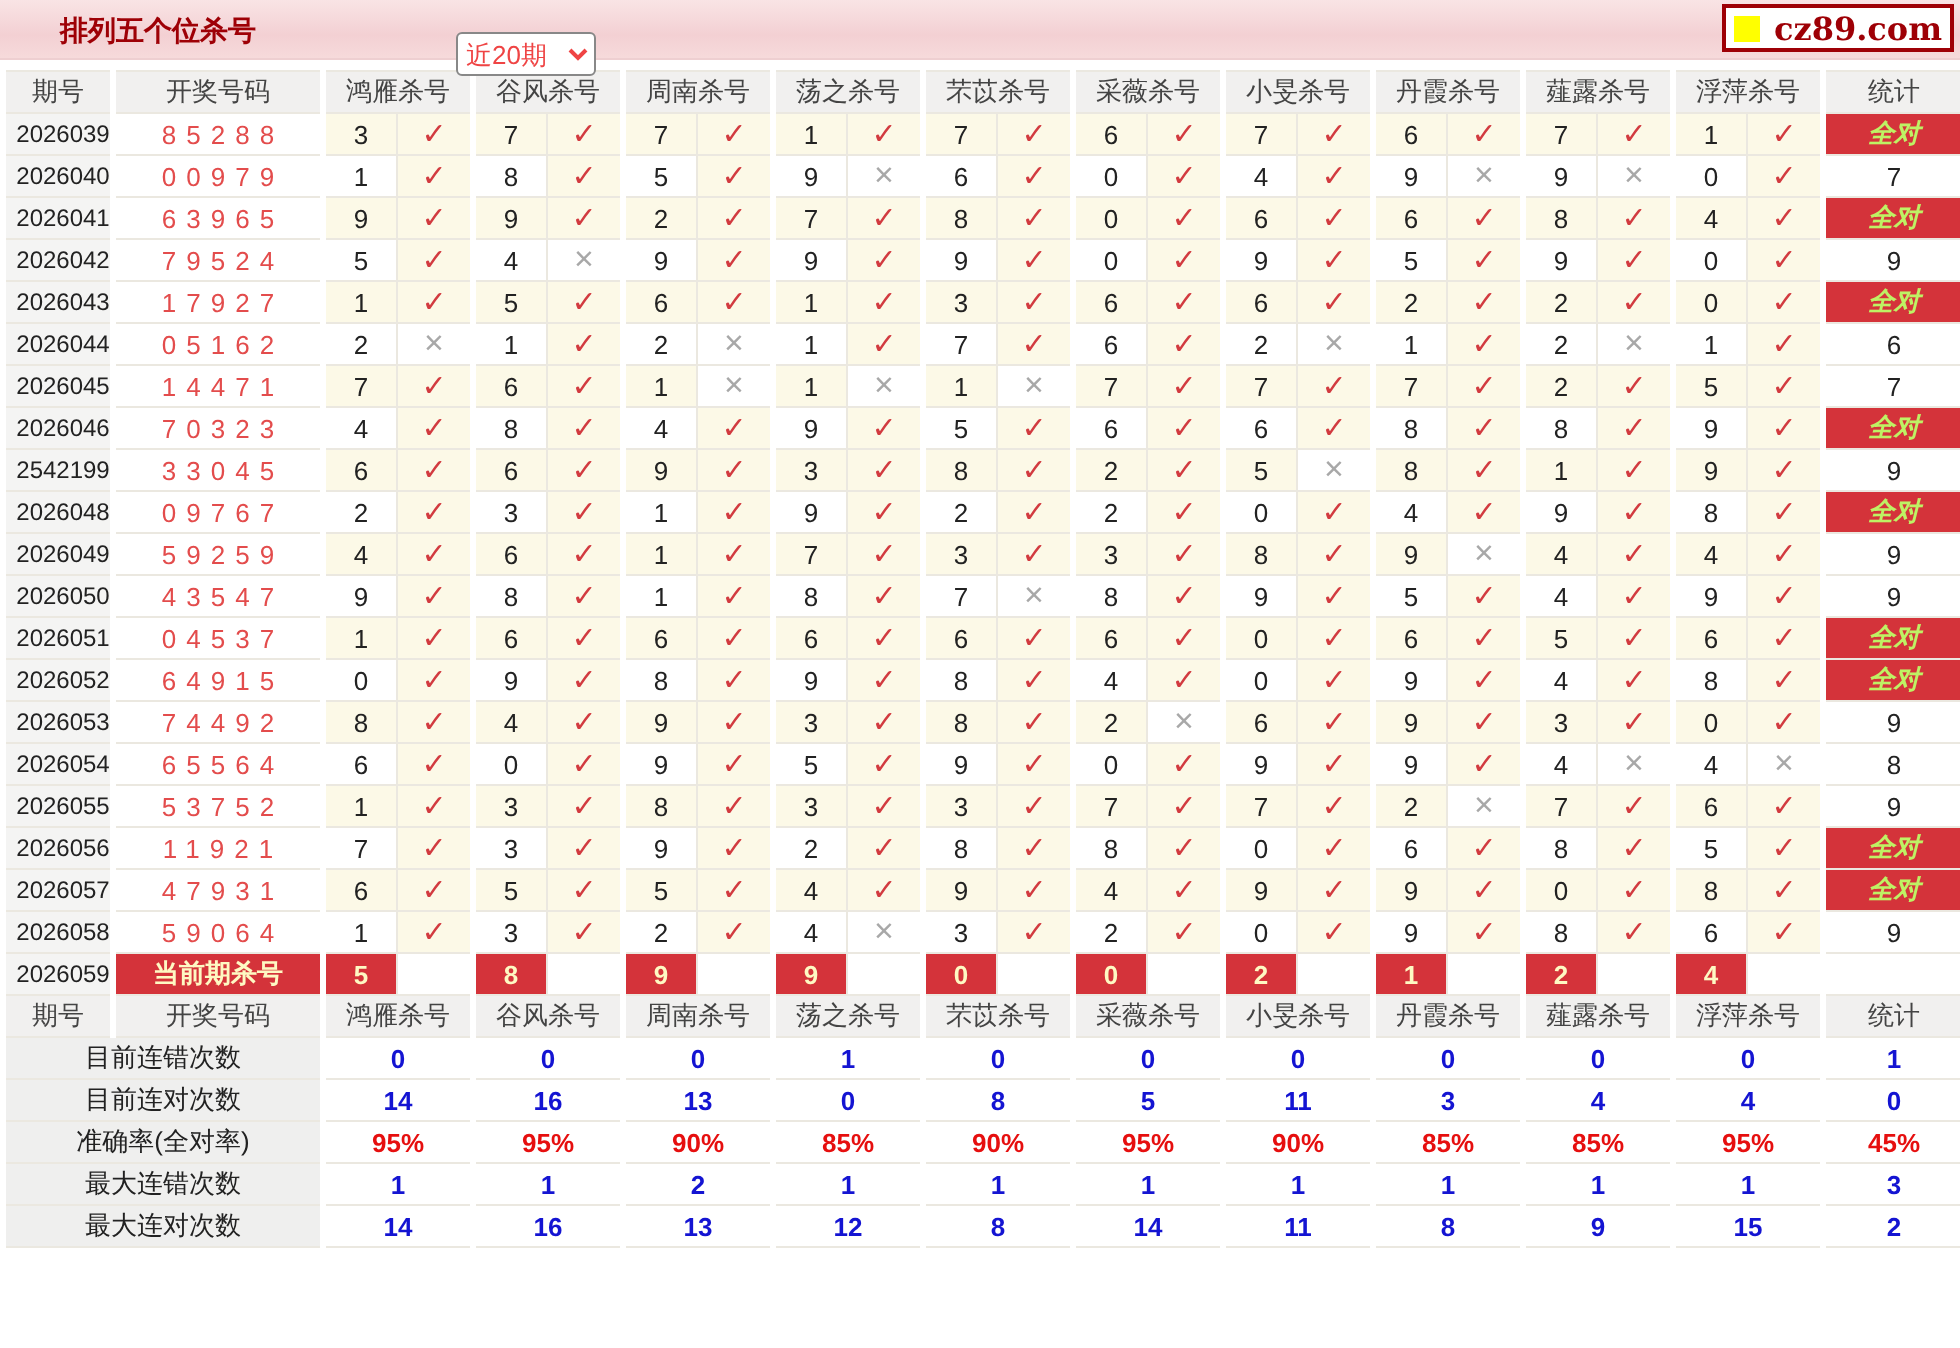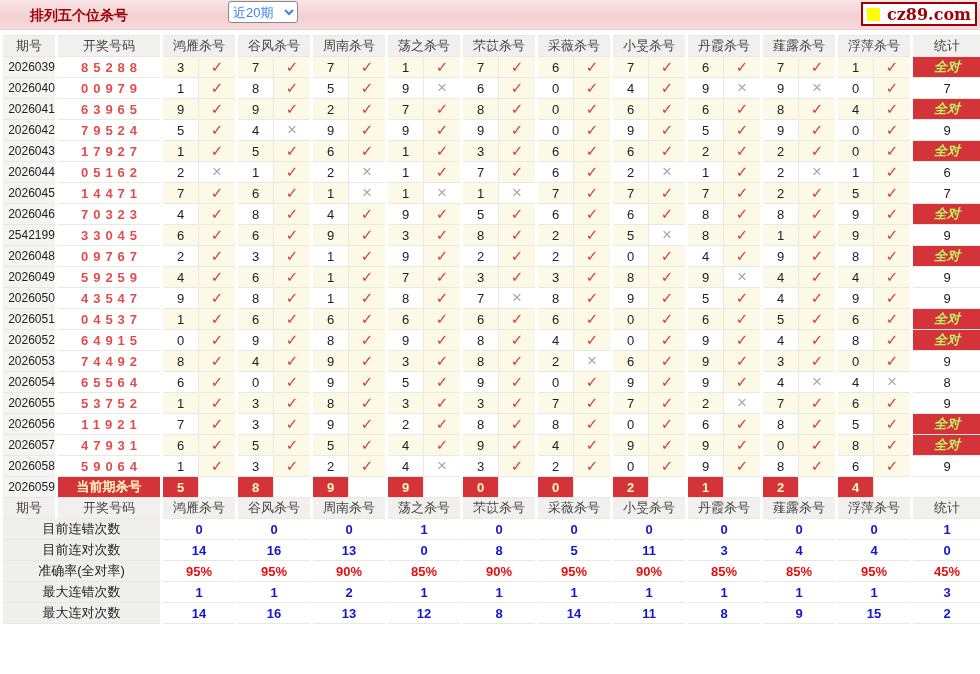--- a/index.html
+++ b/index.html
@@ -5,36 +5,36 @@
   * { box-sizing: border-box; margin: 0; padding: 0; }
   html,body { width: 980px; height: 674px; overflow: hidden; background: #fff;
     font-family: "Liberation Sans", "DejaVu Sans", sans-serif; }
 
   
   .banner { position: relative; height: 30px;
     background: linear-gradient(180deg, #f9e4e5 0%, #f3d0d3 60%, #f6dadb 100%);
     border-bottom: 1px solid #eecfd1; }
   .banner-title { position: absolute; left: 30px; top: 7px; font-size: 14px;
     font-weight: bold; color: #9e0006; }
-  .range-select { position: absolute; left: 228px; top: 1px; width: 70px; height: 22px;
-    font-size: 13px; border: 1px solid #888; border-radius: 3px; background: #fff; color: #3b82f6; }
+  .range-select { position: absolute; left: 228px; top: 16px; width: 70px; height: 22px;
+    font-size: 13px; border: 1px solid #888; border-radius: 3px; background: #fff; color: #ef4444; }
   .logo { position: absolute; right: 3px; top: 2px; height: 24px; background: #fff;
     border: 2px solid #9e0006; display: flex; align-items: center; padding: 0 4px; gap: 7px; }
   .logo-square { width: 13px; height: 13px; background: #ffff00; display: inline-block; }
   .logo-text { font-family: "DejaVu Serif", "Liberation Serif", serif; font-size: 16px;
     color: #9e0006; font-weight: bold; }
 
   
   table { width: 980px; margin-top: 5px; border-collapse: collapse; table-layout: fixed; }
   td, th { height: 21px; padding: 0; font-size: 13px; text-align: center; color: #222;
     border: 1px solid #ebe8e0; overflow: hidden; white-space: nowrap; }
   tr.hdr th { background: #f1f0ef; color: #444; font-weight: normal; }
   td.gs, th.gs { border-left: 3px solid #fff; }   
   td.c-period { background: #f4f4f3; text-align: center; padding-left: 5px; font-size: 12px; }
-  td.c-nums { color: var(--num-red); font-weight: bold; letter-spacing: 5px; padding-left: 5px; margin-top: 10px; }
+  td.c-nums { color: var(--num-red); font-weight: normal; letter-spacing: 5px; padding-left: 5px; margin-top: 10px; }
   td.cream { background: var(--cream); }
   td.c-icon .ck { color: var(--check-red); font-weight: bold; font-size: 15px; }
   td.c-icon .cx { color: var(--cross-gray); font-size: 17px; }
   td.allred { background: var(--accent-red); color: #bef264; font-weight: bold; font-style: italic; }
   tr.current td.red { background: var(--accent-red); color: #fef9c3; font-weight: bold; }
   td.lbl { background: #efefee; text-align: center; }
   td.v-blue { color: var(--stat-blue); font-weight: bold; }
   td.v-red  { color: var(--pct-red);  font-weight: bold; }
 </style>
 </head>

